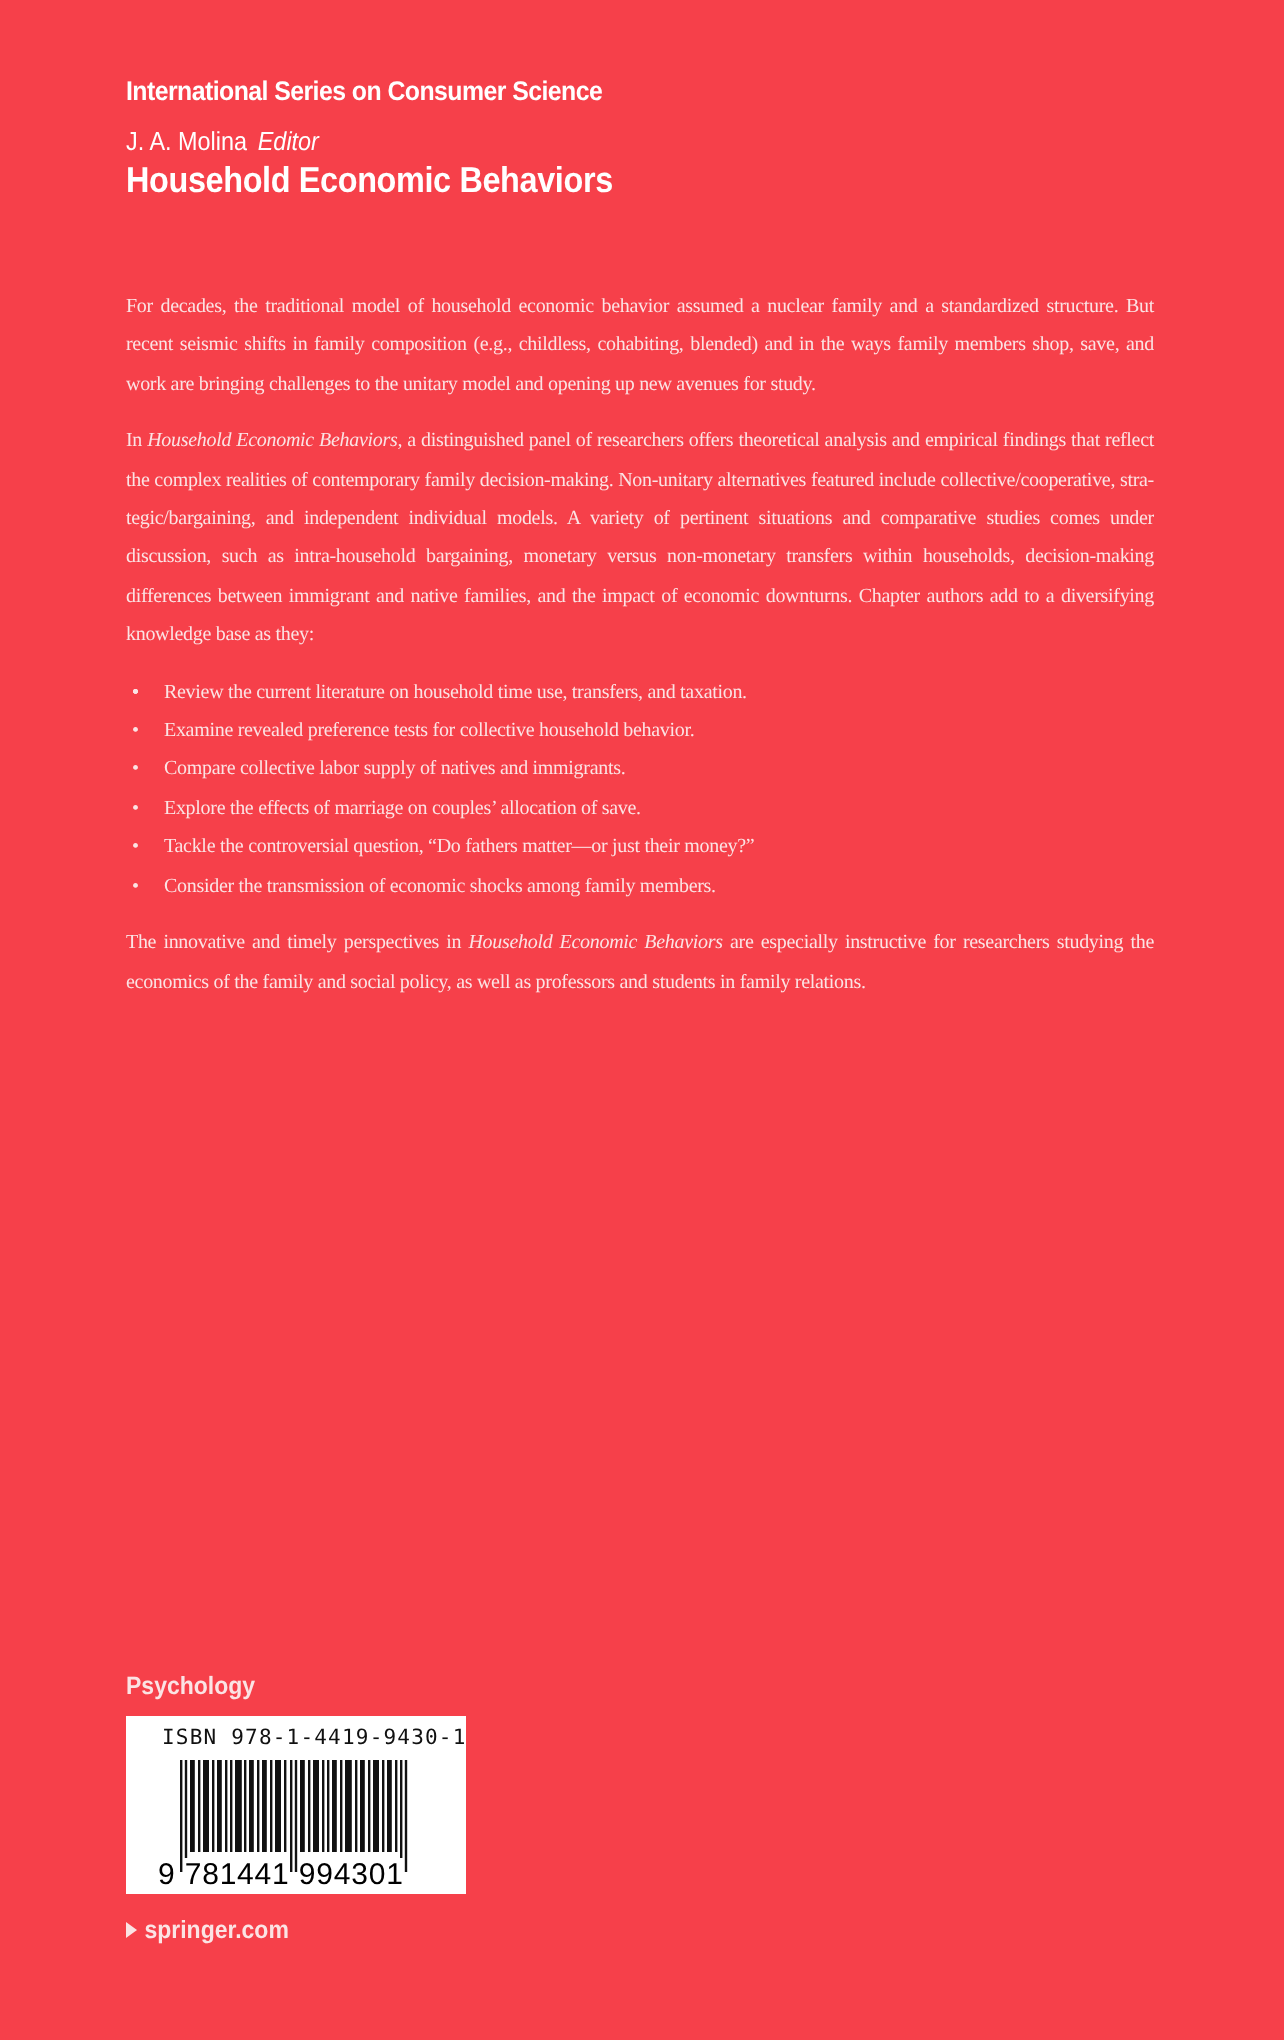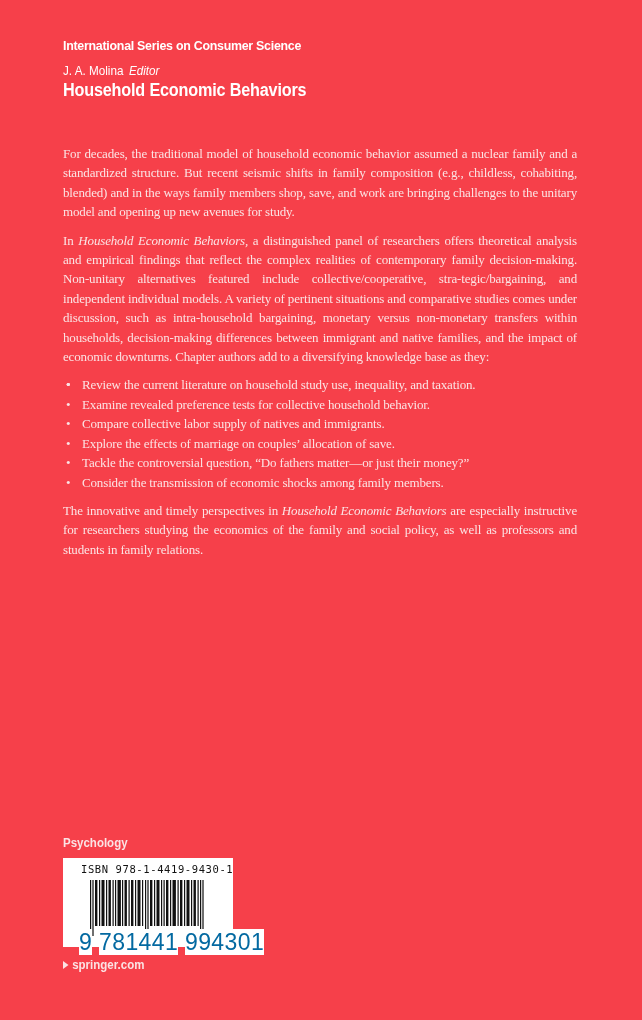--- a/index.html
+++ b/index.html
@@ -54,21 +54,21 @@
       transform-origin: left top;
       white-space: nowrap;
       letter-spacing: -0.2px;
     }
     .body-text {
       position: absolute;
       left: 63px;
       top: 144px;
       width: 514px;
       font-family: "Liberation Serif", "DejaVu Serif", serif;
-      font-size: 13px;
+      font-size: 10px;
       line-height: 19.4px;
       color: #FBE3E4;
       letter-spacing: -0.15px;
     }
     .body-text p {
       margin: 0 0 9px 0;
       text-align: justify;
     }
     .body-text em {
     }
@@ -119,22 +119,22 @@
     .bars {
       position: absolute;
       left: 27px;
       top: 22px;
     }
     .ean-digits {
       position: absolute;
       left: 16px;
       top: 71px;
       font-family: "Liberation Sans", sans-serif;
-      font-size: 23px;
-      color: #0369a1;
+      font-size: 15px;
+      color: #000000;
       white-space: nowrap;
       letter-spacing: 0.4px;
       background: transparent;
       text-align: center;
     }
     .ean-digits span {
       background: #fff;
     }
     .website {
       position: absolute;
@@ -168,21 +168,21 @@
 </div>
 
 <div class="book-title">Household Economic Behaviors</div>
 
 <div class="body-text">
   <p>For decades, the traditional model of household economic behavior assumed a nuclear family and a standardized structure. But recent seismic shifts in family composition (e.g., childless, cohabiting, blended) and in the ways family members shop, save, and work are bringing challenges to the unitary model and opening up new avenues for study.</p>
   <p><span>In </span><em>Household Economic Behaviors,</em><span> a distinguished panel of researchers offers theoretical analysis and empirical findings that reflect the complex realities of contemporary family decision-making. Non-unitary alternatives featured include collective/cooperative, stra-tegic/bargaining, and independent individual models. A variety of pertinent situations and comparative studies comes under discussion, such as intra-household bargaining, monetary versus non-monetary transfers within households, decision-making differences between immigrant and native families, and the impact of economic downturns. Chapter authors add to a diversifying knowledge base as they:</span></p>
   <ul class="bullets">
     <li><span class="dot">•</span></li>
     <li><span class="dot">•</span></li>
-    <li><span class="dot">•</span><span>Review the current literature on household study use, inequality, and taxation.</span></li>
+    <li><span class="dot">•</span><span>Review the current literature on household time use, transfers, and taxation.</span></li>
     <li><span class="dot">•</span><span>Examine revealed preference tests for collective household behavior.</span></li>
     <li><span class="dot">•</span><span>Compare collective labor supply of natives and immigrants.</span></li>
     <li><span class="dot">•</span><span>Explore the effects of marriage on couples’ allocation of save.</span></li>
     <li><span class="dot">•</span><span>Tackle the controversial question, “Do fathers matter—or just their money?”</span></li>
     <li><span class="dot">•</span><span>Consider the transmission of economic shocks among family members.</span></li>
   </ul>
   <p><span>The innovative and timely perspectives in </span><em>Household Economic Behaviors</em><span> are especially instructive for researchers studying the economics of the family and social policy, as well as professors and students in family relations.</span></p>
 </div>
 
 <div class="subject">Psychology</div>

